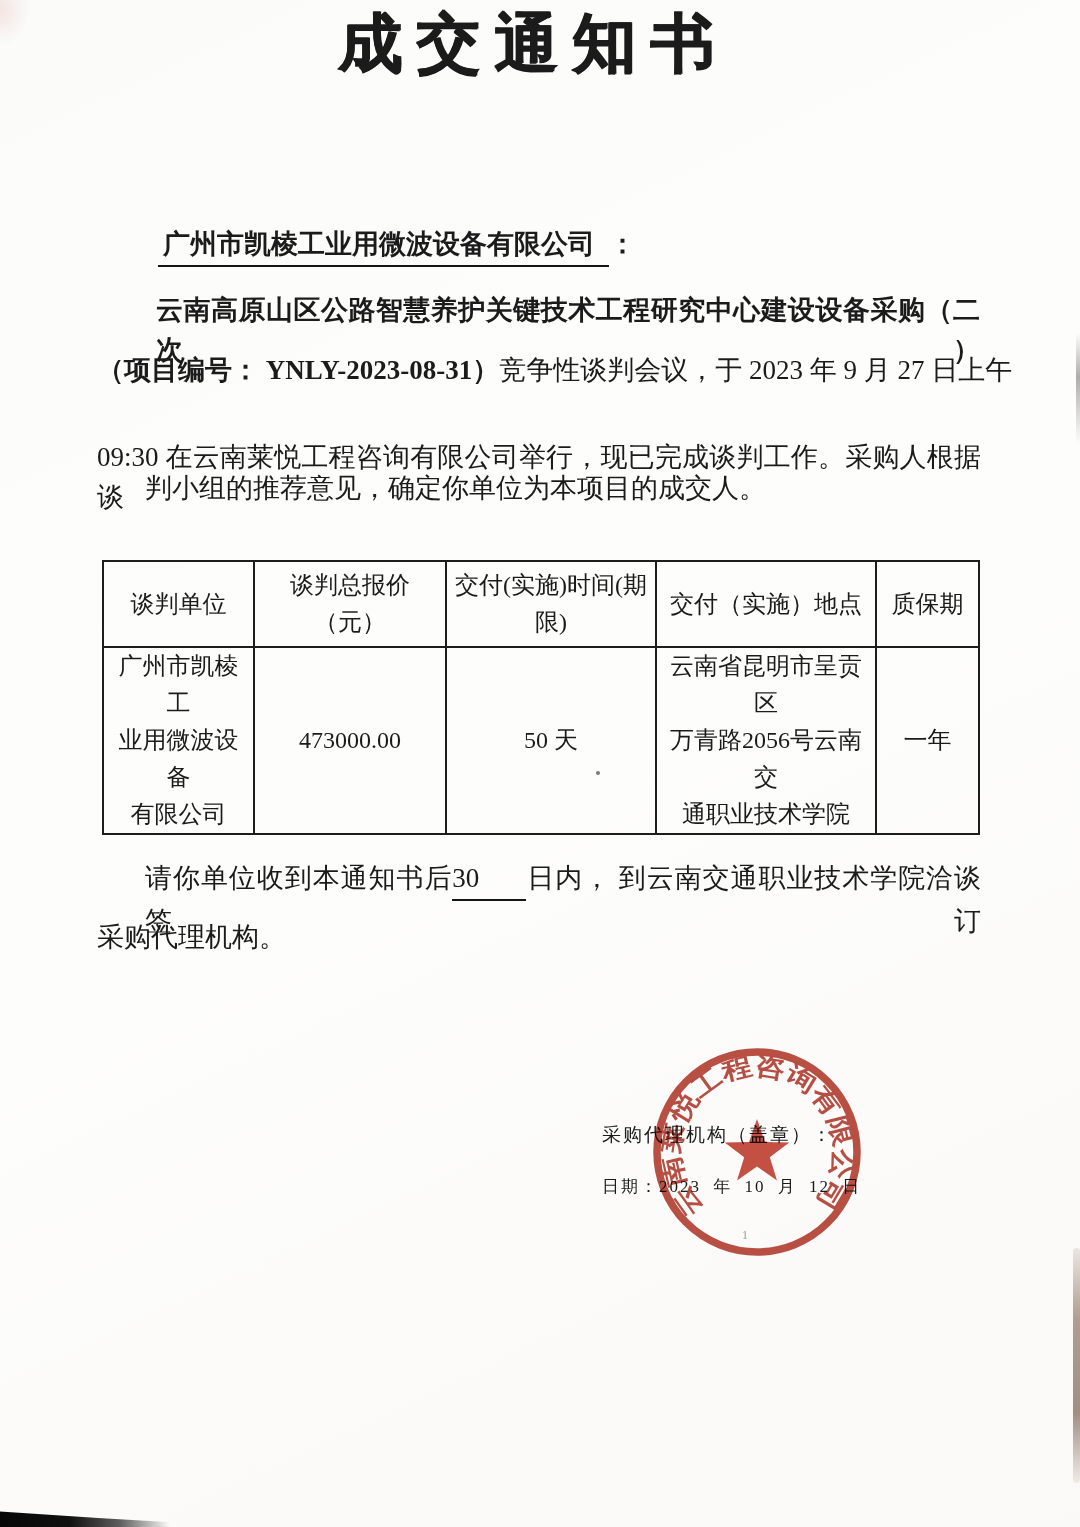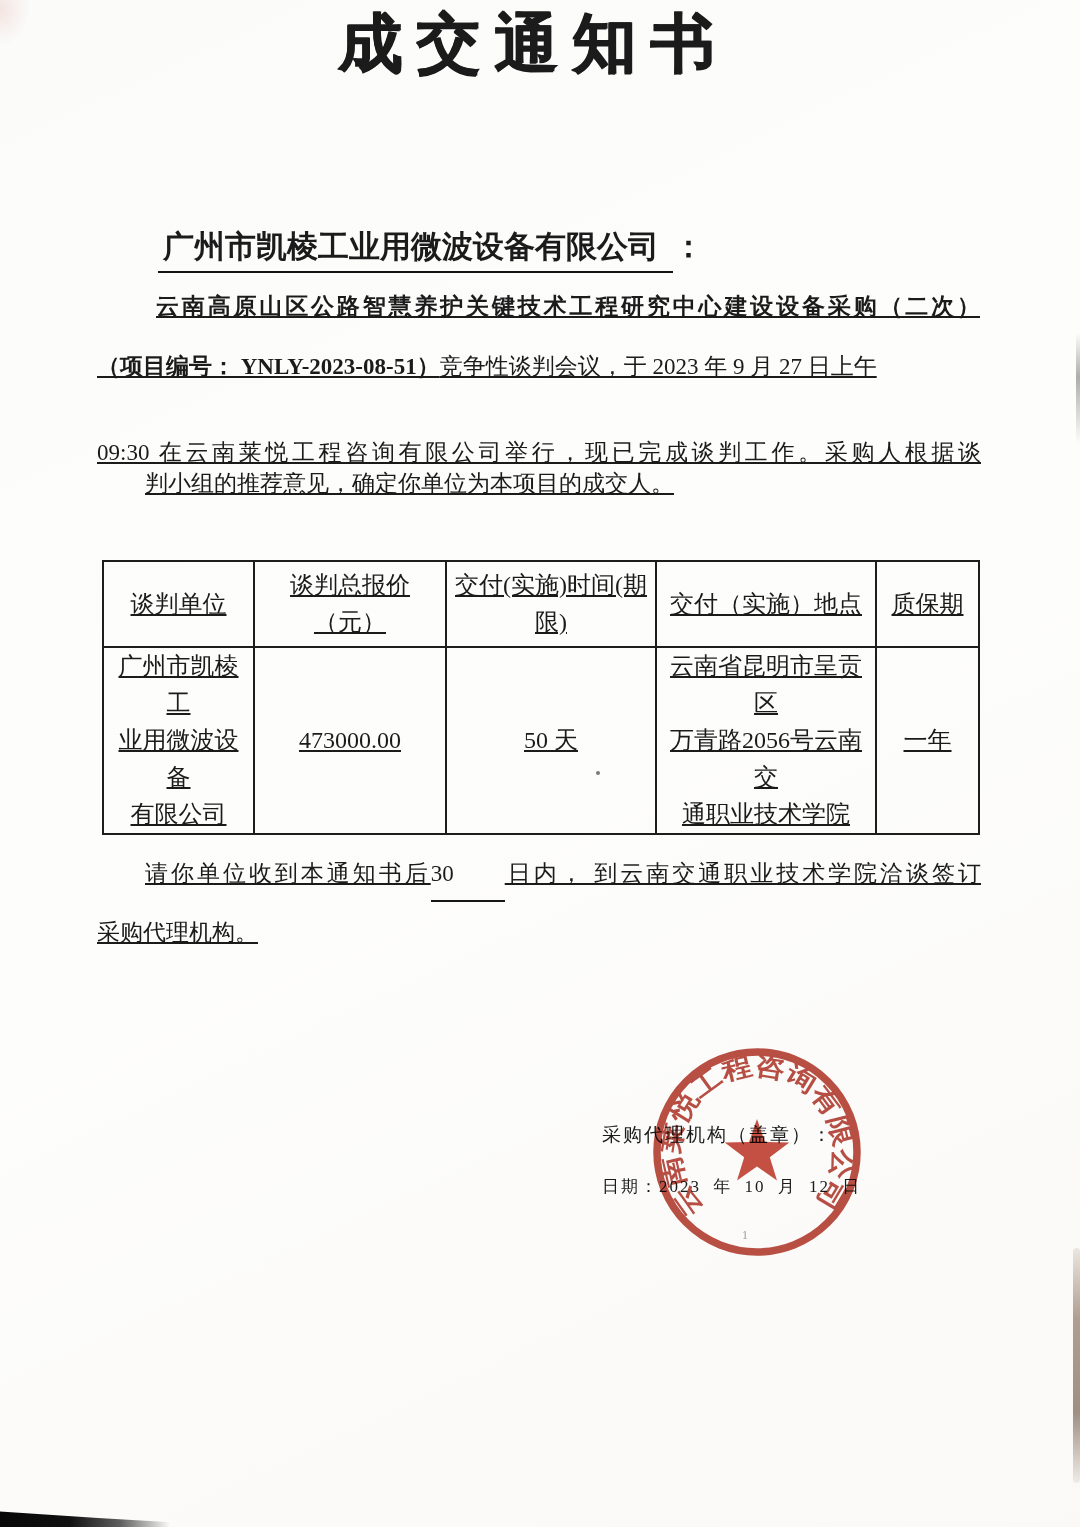--- a/index.html
+++ b/index.html
@@ -12,45 +12,45 @@
   .abs{position:absolute;}
   
   .title{
     left:0;right:0;top:130;text-align:center;
     font-size:64px;font-weight:bold;letter-spacing:14px;
     text-shadow:1.2px 0 0 currentColor, 0 .6px 0 currentColor;
     transform:translateX(-7px);
   }
   
   .addressee{left:158px;top:226px;font-family:"Liberation Sans",sans-serif;
-    font-weight:bold;font-size:31px;}
+    font-weight:bold;font-size:27px;}
   .addressee .u{display:inline-block;border-bottom:2.5px solid #141414;
     padding:0 14px 3px 5px;}
   
-  .bodyline{font-size:23px;line-height:32px;white-space:nowrap;text-decoration:underline;}
+  .bodyline{font-size:27px;line-height:40px;white-space:nowrap;}
   .just{white-space:normal;text-align:justify;text-align-last:justify;}
   .hei{font-family:"Liberation Sans",sans-serif;font-weight:bold;}
   .b{font-weight:bold;}
   .l1{left:156px;top:290px;width:824px;}
   .l2{left:97px;top:350px;width:884px;}
   .l3{left:97px;top:409px;width:884px;margin-top:28px;}
   .l4{left:97px;top:468px;margin-left:48px;}
   
   .tablewrap{left:102px;top:560px;}
-  table{border-collapse:collapse;table-layout:fixed;text-decoration:underline;}
+  table{border-collapse:collapse;table-layout:fixed;}
   td,th{border:2px solid #1d1d1d;text-align:center;vertical-align:middle;
     font-size:24px;font-weight:normal;line-height:37px;white-space:pre-line;
     padding:0 4px;box-sizing:border-box;}
   thead tr{height:86px;}
   tbody tr{height:148px;}
   
   .c1{left:145px;top:858px;width:836px;}
   .c2{left:97px;top:917px;}
   .days{display:inline-block;min-width:74px;text-align:center;
-    border-bottom:2.5px solid #161616;padding-bottom:10px;}
+    border-bottom:2.5px solid #161616;padding-bottom:1px;}
   
   .sig1{left:602px;top:1122px;font-size:19px;letter-spacing:2px;}
   .sig2{left:602px;top:1175px;font-size:17px;letter-spacing:2px;word-spacing:6px;}
   
   .stamp{left:640px;top:1035px;width:234px;height:234px;
     opacity:.88;mix-blend-mode:multiply;}
   
   .wedge{left:0;top:1508px;width:218px;height:19px;
     background:linear-gradient(to right,#070707 0%,#101010 32%,#5e5e5e 55%,rgba(150,150,150,0) 78%);
     clip-path:polygon(0 18%,45% 52%,100% 90%,100% 100%,0 100%);}
@@ -66,21 +66,21 @@
 </head>
 <body>
 
 <div class="abs title">成交通知书</div>
 
 <div class="abs addressee">
   <span class="u">广州市凯棱工业用微波设备有限公司</span><span>：</span>
 </div>
 
 <div class="abs bodyline just hei l1">云南高原山区公路智慧养护关键技术工程研究中心建设设备采购（二次）</div>
-<div class="abs bodyline l2"><span class="hei">（项目编号：</span><span class="b"> YNLY-2023-08-51）</span><span>竞争性谈判会议，于 2023 年 9 月 27 日上午</span></div>
+<div class="abs bodyline l2"><span class="hei">（项目编号：</span><span class="b"> YNLY-2023-08-31）</span><span>竞争性谈判会议，于 2023 年 9 月 27 日上午</span></div>
 <div class="abs bodyline just l3">09:30 在云南莱悦工程咨询有限公司举行，现已完成谈判工作。采购人根据谈</div>
 <div class="abs bodyline l4">判小组的推荐意见，确定你单位为本项目的成交人。</div>
 
 <div class="abs tablewrap">
   <table>
     <colgroup>
       <col style="width:151px">
         <col style="width:192px">
         <col style="width:210px">
       <col style="width:220px">

